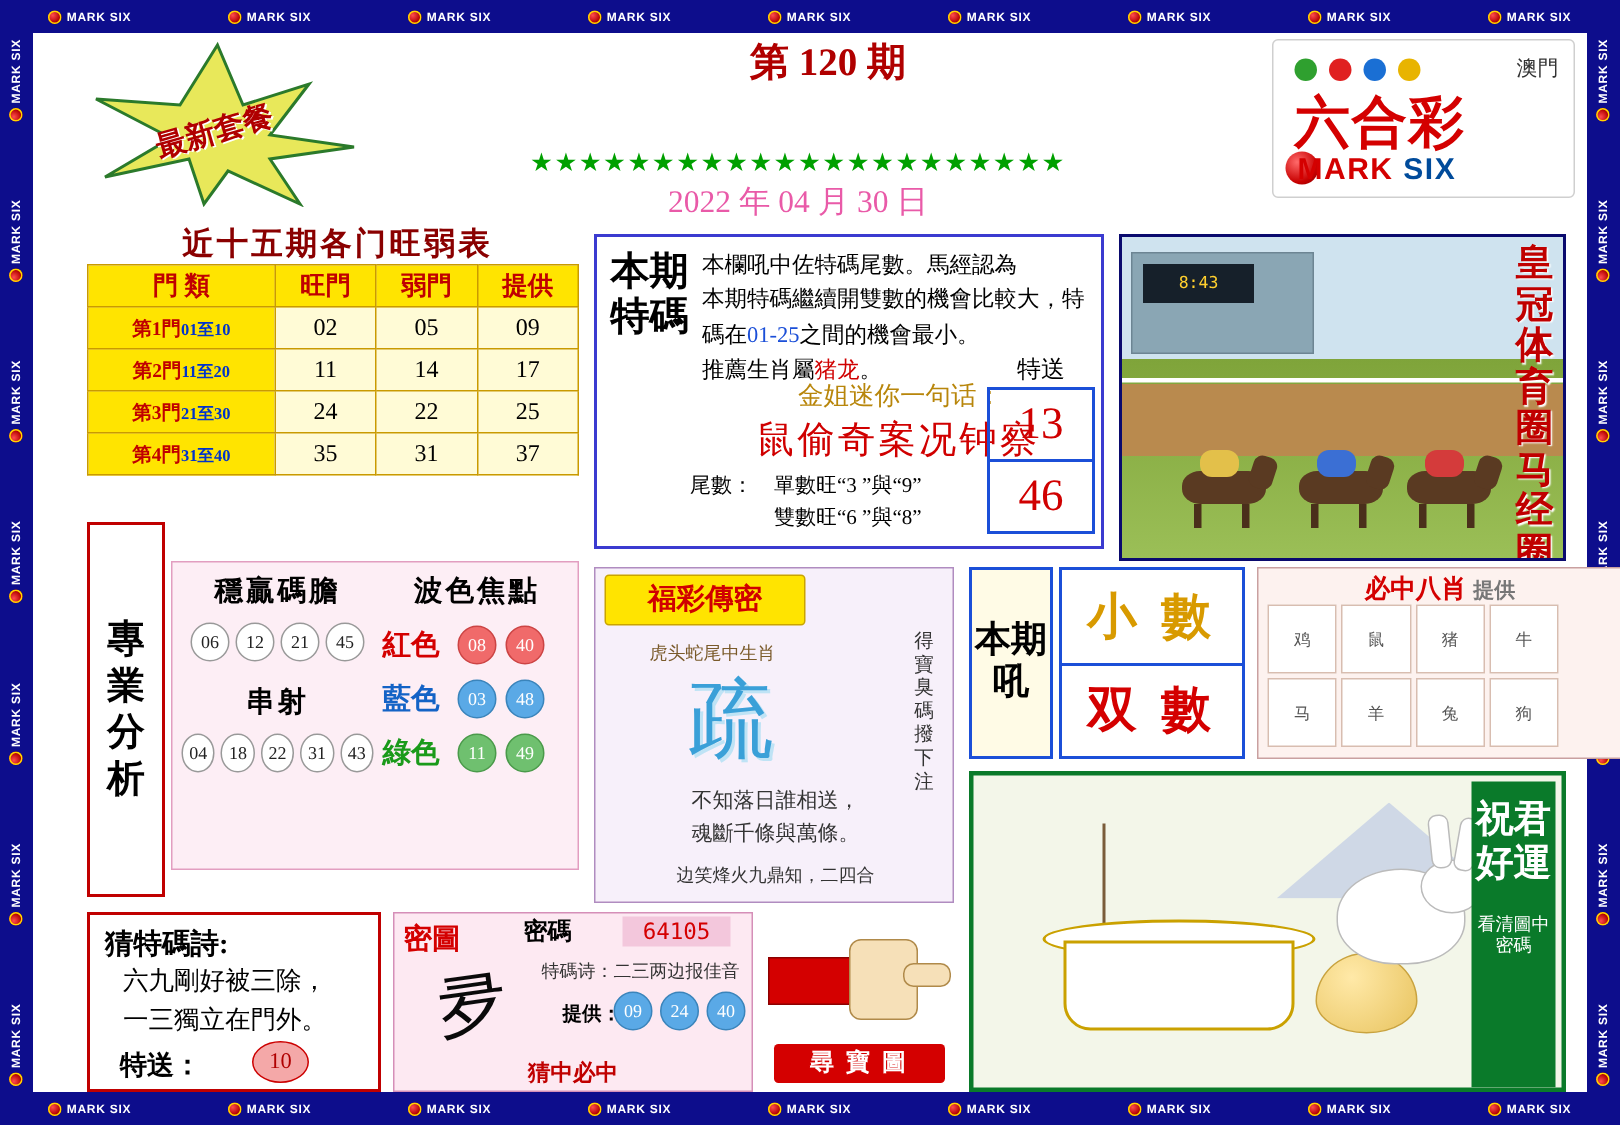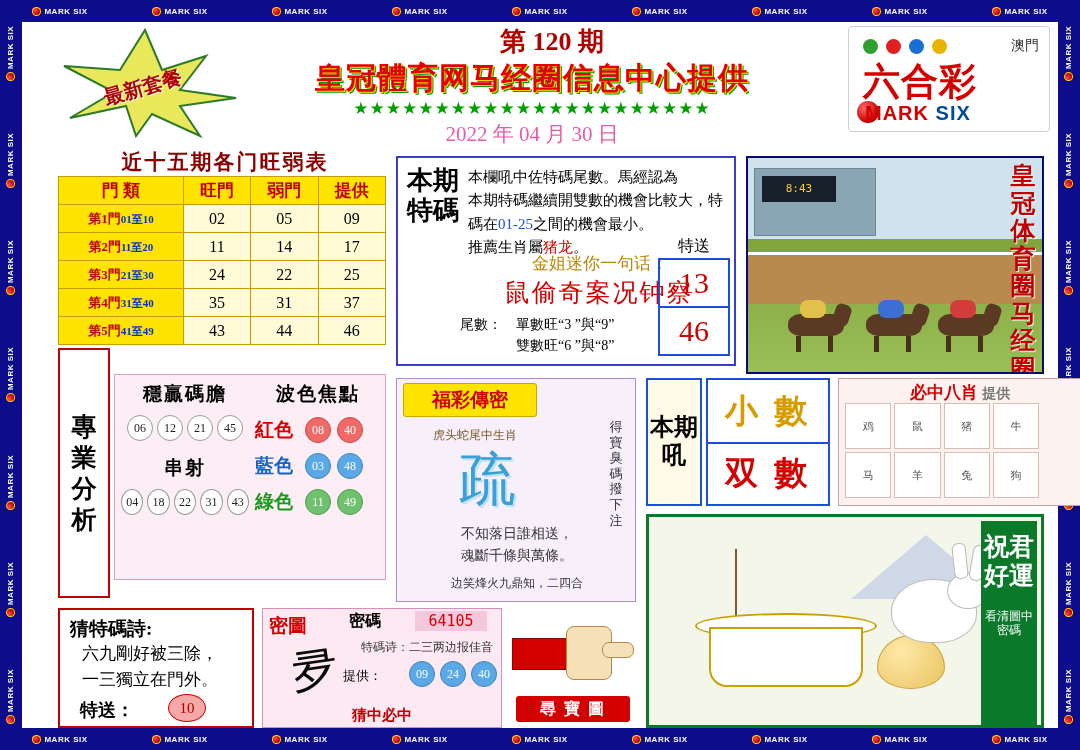--- a/index.html
+++ b/index.html
@@ -408,22 +408,23 @@
   .mitu .poem{
     position:absolute;left:98px;top:30px;font-size:12px;color:#333;
     font-family:"Liberation Serif",serif;
   }
   .mitu .glyph{
     position:absolute;left:18px;top:34px;width:68px;height:56px;
     font-size:46px;color:#0a0a0a;font-family:"Liberation Serif",serif;
     text-align:center;line-height:56px;transform:rotate(-8deg);
   }
   .mitu .prov{
-    position:absolute;left:80px;top:58px;font-size:13px;color:#000;
-    font-family:"Liberation Serif",serif;
+    position:absolute;left:112px;top:58px;font-size:13px;color:#000;
+    font-family:"Liberation Serif",serif;
+    font-weight:bold;
   }
   .mitu .pballs{position:absolute;left:146px;top:52px;display:flex;gap:5px;}
   .mitu .foot{
     position:absolute;left:0;bottom:2px;width:100%;text-align:center;
     font-size:15px;font-weight:bold;color:#c00000;font-family:"Liberation Serif",serif;
   }
   
   .xunbao{
     left:488px;top:586px;width:126px;height:120px;background:#fff;
   }
@@ -589,21 +590,20 @@
 <div class="inner">
 
   <div class="burst">
     <svg width="210" height="112" viewBox="0 0 210 112">
       <polygon points="105,4 122,44 166,30 140,64 196,72 140,80 160,110 112,88 96,110 86,80 30,92 74,66 24,40 80,44" fill="#e8e85a" stroke="#2b7a2b" stroke-width="2"></polygon>
     </svg>
     <div class="txt">最新套餐</div>
   </div>
 
   <div class="issue">第 120 期</div>
-  <div class="title-main">皇冠體育网马经圈信息中心提供</div>
   <div class="star-row">★★★★★★★★★★★★★★★★★★★★★★</div>
   <div class="date-line">2022 年 04 月 30 日</div>
 
   <div class="logo-box">
     <div class="logo-dots">
       <i style="background:#2fa02f"></i>
         <i style="background:#e02020"></i>
         <i style="background:#1a6fd4"></i>
         <i style="background:#e8b400"></i>
     </div>
@@ -642,26 +642,20 @@
       <td>24</td>
       <td>22</td>
       <td>25</td>
     </tr>
     <tr>
       <td class="first"><span>第4門</span><span class="rng">31至40</span></td>
       <td>35</td>
       <td>31</td>
       <td>37</td>
     </tr>
-    <tr>
-      <td class="first"><span>第5門</span><span class="rng">41至49</span></td>
-      <td>43</td>
-      <td>44</td>
-      <td>46</td>
-    </tr>
   </tbody>
     </table>
 
   <div class="panel tema">
     <div class="tema-label">本期特碼</div>
     <div class="tema-text">
       <div>本欄吼中佐特碼尾數。馬經認為</div>
       <div>
         <span>本期特碼繼續開雙數的機會比較大，</span><span>特碼在</span><span class="blue">01-25</span><span>之間的機會最小。</span>
       </div>

